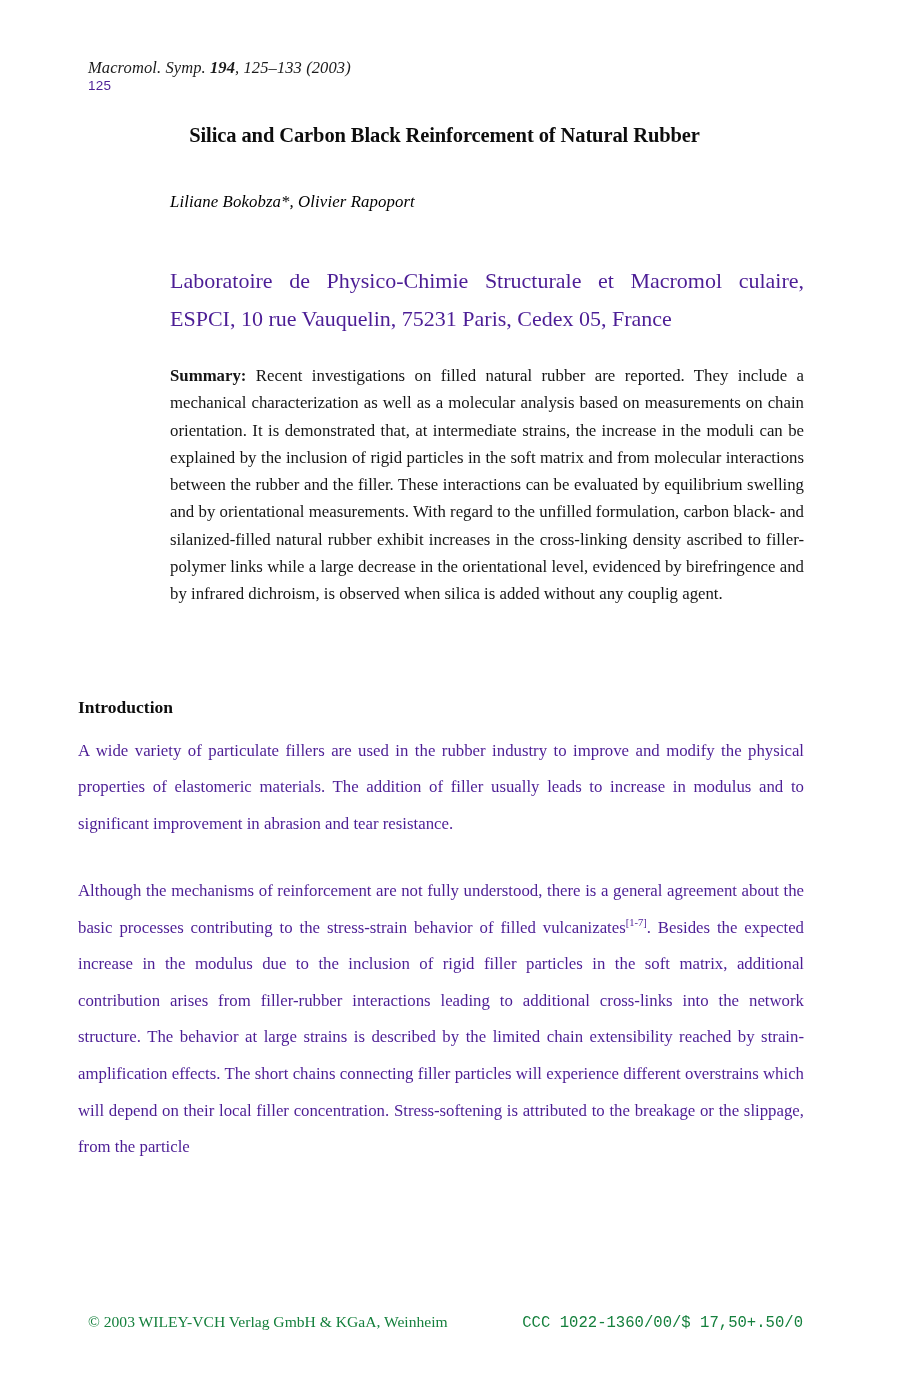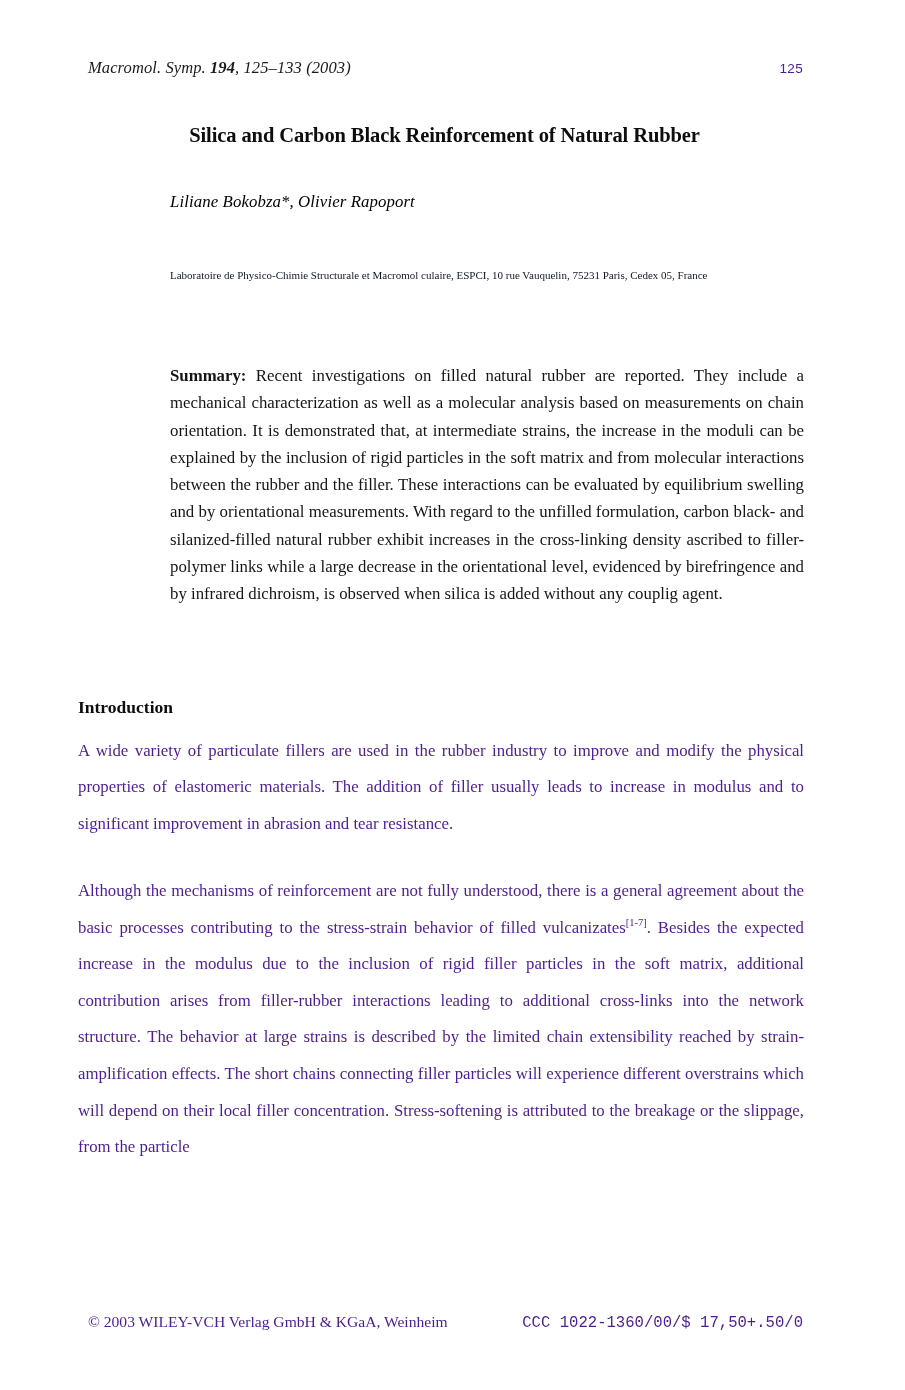--- a/index.html
+++ b/index.html
@@ -25,20 +25,21 @@
   
   .runhead {
     position: absolute;
     left: 88px;
     right: 102px;
     top: 58px;
     height: 26px;
     display: flex;
     align-items: baseline;
     justify-content: space-between;
+    flex-direction: column;
   }
   .runhead-cite {
     font-style: italic;
     font-size: 16.5px;
     letter-spacing: 0.1px;
     color: #1b1b1b;
     white-space: nowrap;
   }
   .runhead-cite b {
     font-weight: bold;
@@ -74,25 +75,25 @@
     letter-spacing: 0.1px;
     color: #000000;
   }
 
   
   .affiliation {
     position: absolute;
     left: 170px;
     width: 634px;
     top: 262px;
-    font-size: 11px;
-    line-height: 27px;
+    font-size: 22px;
+    line-height: 38px;
     text-align: justify;
     text-justify: inter-word;
-    color: #0f172a;
+    color: #4c1d95;
   }
 
   
   .summary {
     position: absolute;
     left: 170px;
     width: 634px;
     top: 362px;
     font-size: 16.8px;
     line-height: 27.3px;
@@ -138,21 +139,21 @@
   
   .footer {
     position: absolute;
     left: 88px;
     right: 102px;
     top: 1313px;
     display: flex;
     align-items: baseline;
     justify-content: space-between;
     font-size: 15.6px;
-    color: #4c1d95;
+    color: #15803d;
     gap: 44px;
   }
   .footer-left { white-space: nowrap; }
   .footer-right { white-space: nowrap; font-family: Liberation Mono, monospace; }
 </style>
 </head>
 <body>
 
 <div class="page">
 

